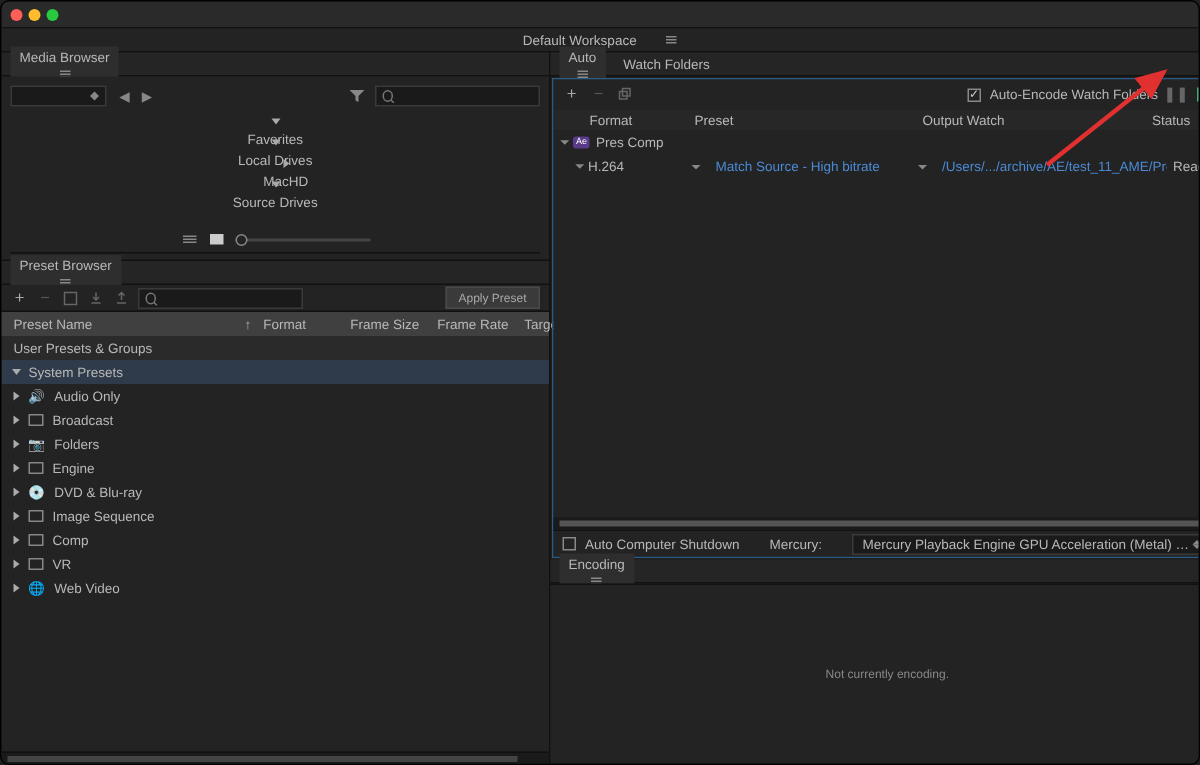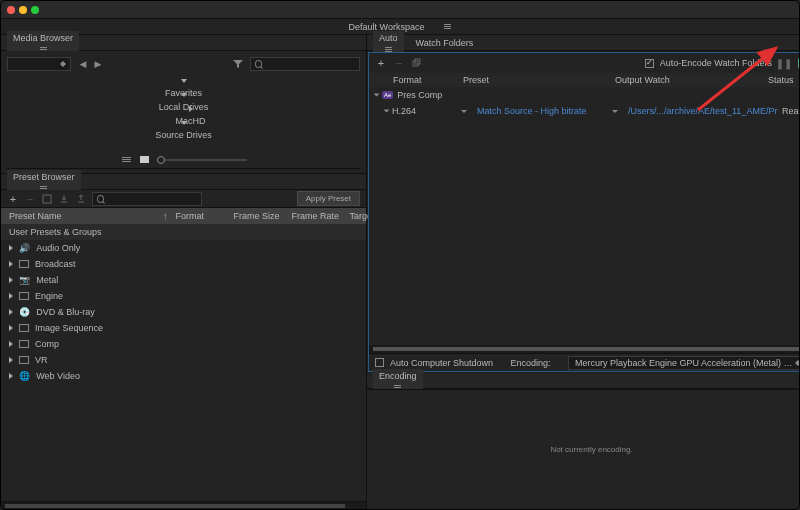--- a/index.html
+++ b/index.html
@@ -225,34 +225,38 @@
           <span style="margin-left:-4px;color:#aaa">↑</span>
           <span class="col" style="width:50px;margin-left:auto">Format</span>
           <span class="col" style="width:50px">Frame Size</span>
           <span class="col" style="width:50px">Frame Rate</span>
           <span class="col" style="width:50px">Target Rate</span>
         </div>
         <div class="pb-list">
           <div class="pb-row group">
               <span>User Presets &amp; Groups</span>
             </div>
+          <div class="pb-row selected">
+              <span class="chev open"></span>
+              <span>System Presets</span>
+            </div>
           <div class="pb-row" style="--indent:10px">
               <span class="chev"></span>
               <span>🔊</span>
               <span>Audio Only</span>
             </div>
           <div class="pb-row" style="--indent:10px">
               <span class="chev"></span>
               <span class="pic"></span>
               <span>Broadcast</span>
             </div>
           <div class="pb-row" style="--indent:10px">
               <span class="chev"></span>
               <span>📷</span>
-              <span>Metal</span>
+              <span>Folders</span>
             </div>
           <div class="pb-row" style="--indent:10px">
               <span class="chev"></span>
               <span class="pic"></span>
               <span>Engine</span>
             </div>
           <div class="pb-row" style="--indent:10px">
               <span class="chev"></span>
               <span>💿</span>
               <span>DVD &amp; Blu-ray</span>
@@ -339,21 +343,21 @@
             <span class="link-blue" style="width:150px;overflow:hidden;white-space:nowrap;margin-left:6px">/Users/.../archive/AE/test_11_AME/Pres Comp.mp4</span>
             <span style="margin-left:auto">Ready</span>
           </div>
           <div class="q-hscroll">
               <div class="thumb"></div>
             </div>
         </div>
         <div class="q-footer">
           <span class="checkbox"></span>
           <span>Auto Computer Shutdown</span>
-          <span style="margin-left:auto">Encoding:</span>
+          <span style="margin-left:auto">Mercury:</span>
           <div class="renderer-sel">
             <span style="overflow:hidden;white-space:nowrap;text-overflow:ellipsis">Mercury Playback Engine GPU Acceleration (Metal) - Recommended</span>
             <span class="carets">
                 <span class="caret-up"></span>
                 <span class="caret-down"></span>
               </span>
           </div>
         </div>
       </div>
       <div class="panel-tab">

